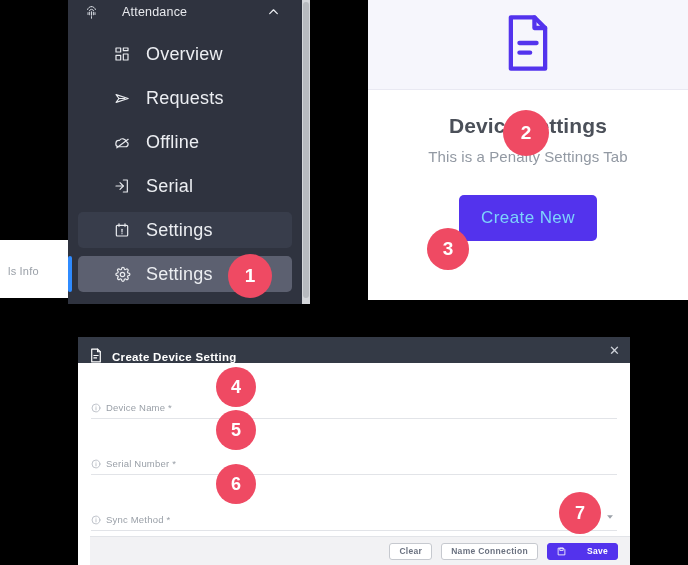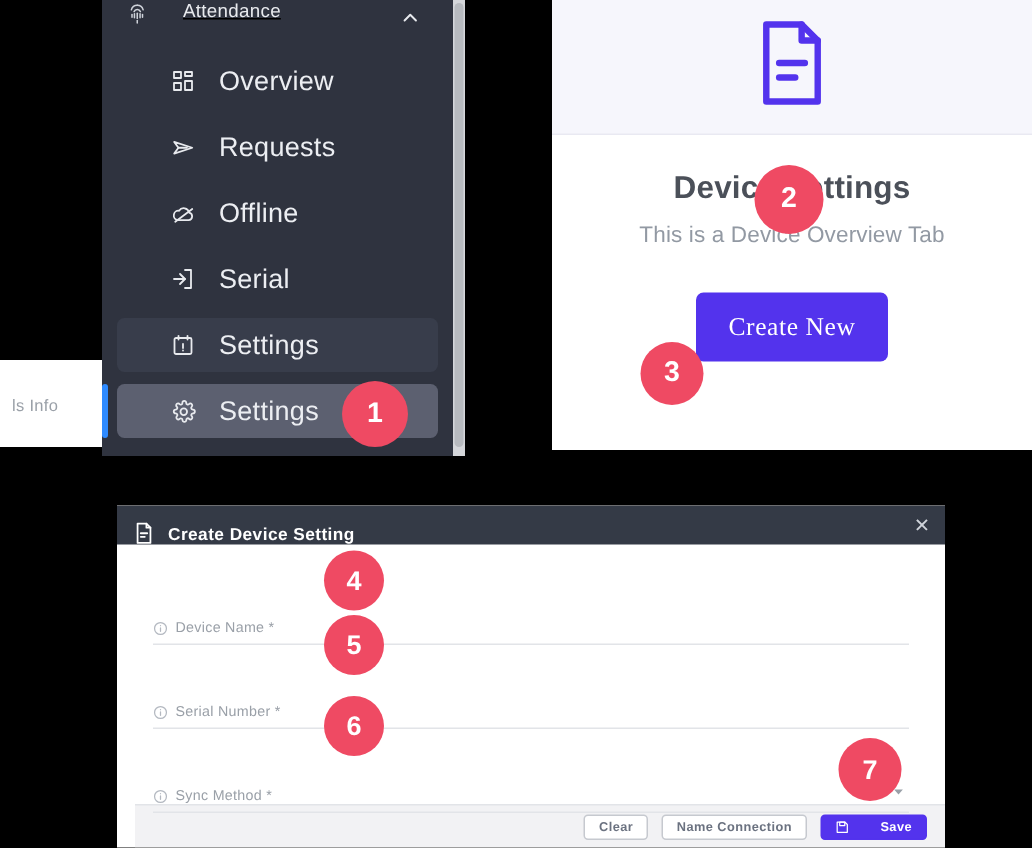--- a/index.html
+++ b/index.html
@@ -58,23 +58,22 @@
     left: 0;
     top: 0;
     width: 234px;
     height: 304px;
   }
 
   .group-header {
     position: relative;
     height: 24px;
     display: flex;
-    align-items: flex-start;
+    align-items: center;
     padding: 0 12px 0 14px;
-    text-decoration: underline;
   }
   .group-header .gicon {
     width: 18px;
     height: 18px;
     flex: 0 0 18px;
     display: flex;
     align-items: center;
     justify-content: center;
     color: #cfd3da;
   }
@@ -193,27 +192,27 @@
     color: #9299a3;
     letter-spacing: .1px;
   }
   .card-action {
     margin-top: 30px;
     display: flex;
     justify-content: center;
   }
   .btn-create {
     background: #5333ed;
-    color: #ffffff;
+    color: #7dd3fc;
     border: none;
     border-radius: 5px;
     padding: 0 22px;
     height: 46px;
     font-size: 17px;
-    font-family: Liberation Serif, serif;
+    font-family: Liberation Sans, sans-serif;
     letter-spacing: .4px;
     cursor: pointer;
   }
 
   
   .modal {
     position: absolute;
     left: 78px;
     top: 337px;
     width: 552px;
@@ -250,21 +249,21 @@
     right: 10px;
     top: 50%;
     transform: translateY(-50%);
     color: #cfd3da;
     font-size: 13px;
     line-height: 1;
     cursor: pointer;
   }
 
   .modal-body {
-    padding: 11px;
+    padding: 0;
     position: relative;
     height: 173px;
     box-sizing: border-box;
   }
   .field {
     position: relative;
     margin: 0 13px;
     height: 55px;
     border-bottom: 1px solid #e2e4e8;
     display: flex;
@@ -466,21 +465,21 @@
         <svg width="52" height="60" viewBox="0 0 24 28" fill="none" stroke="#5333ed" stroke-width="2" stroke-linejoin="round" stroke-linecap="round">
           <path d="M4 2h11l5 5v19H4z"></path>
           <path d="M15 2v5h5"></path>
           <line x1="8" y1="14" x2="16" y2="14"></line>
           <line x1="8" y1="18.5" x2="13" y2="18.5"></line>
         </svg>
       </span>
     </div>
     <div class="card-body">
       <div class="card-title">Device Settings</div>
-      <div class="card-sub">This is a Device Overview Tab</div>
+      <div class="card-sub">This is a Penalty Settings Tab</div>
       <div class="card-action">
         <button class="btn-create">Create New</button>
       </div>
     </div>
   </div>
 
   <div class="modal">
     <div class="modal-head">
       <span class="mhicon">
         <svg width="14" height="15" viewBox="0 0 24 28" fill="none" stroke="currentColor" stroke-width="2.2" stroke-linejoin="round" stroke-linecap="round">

